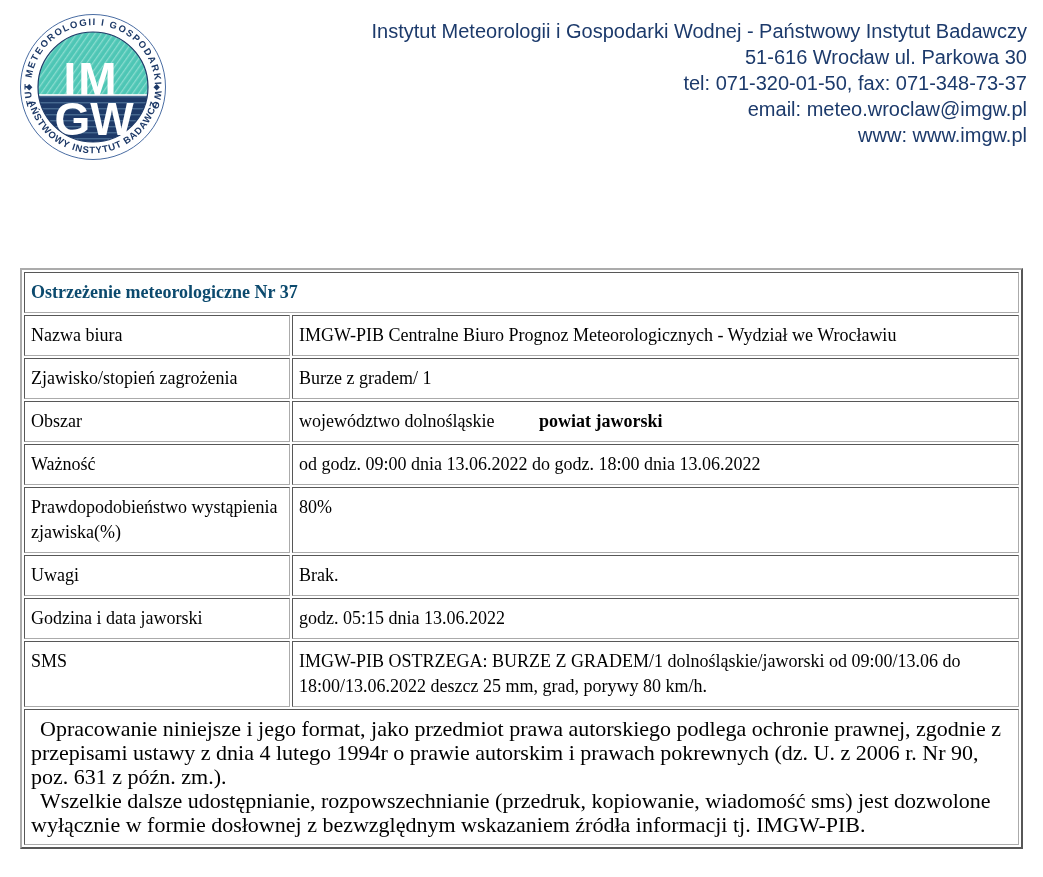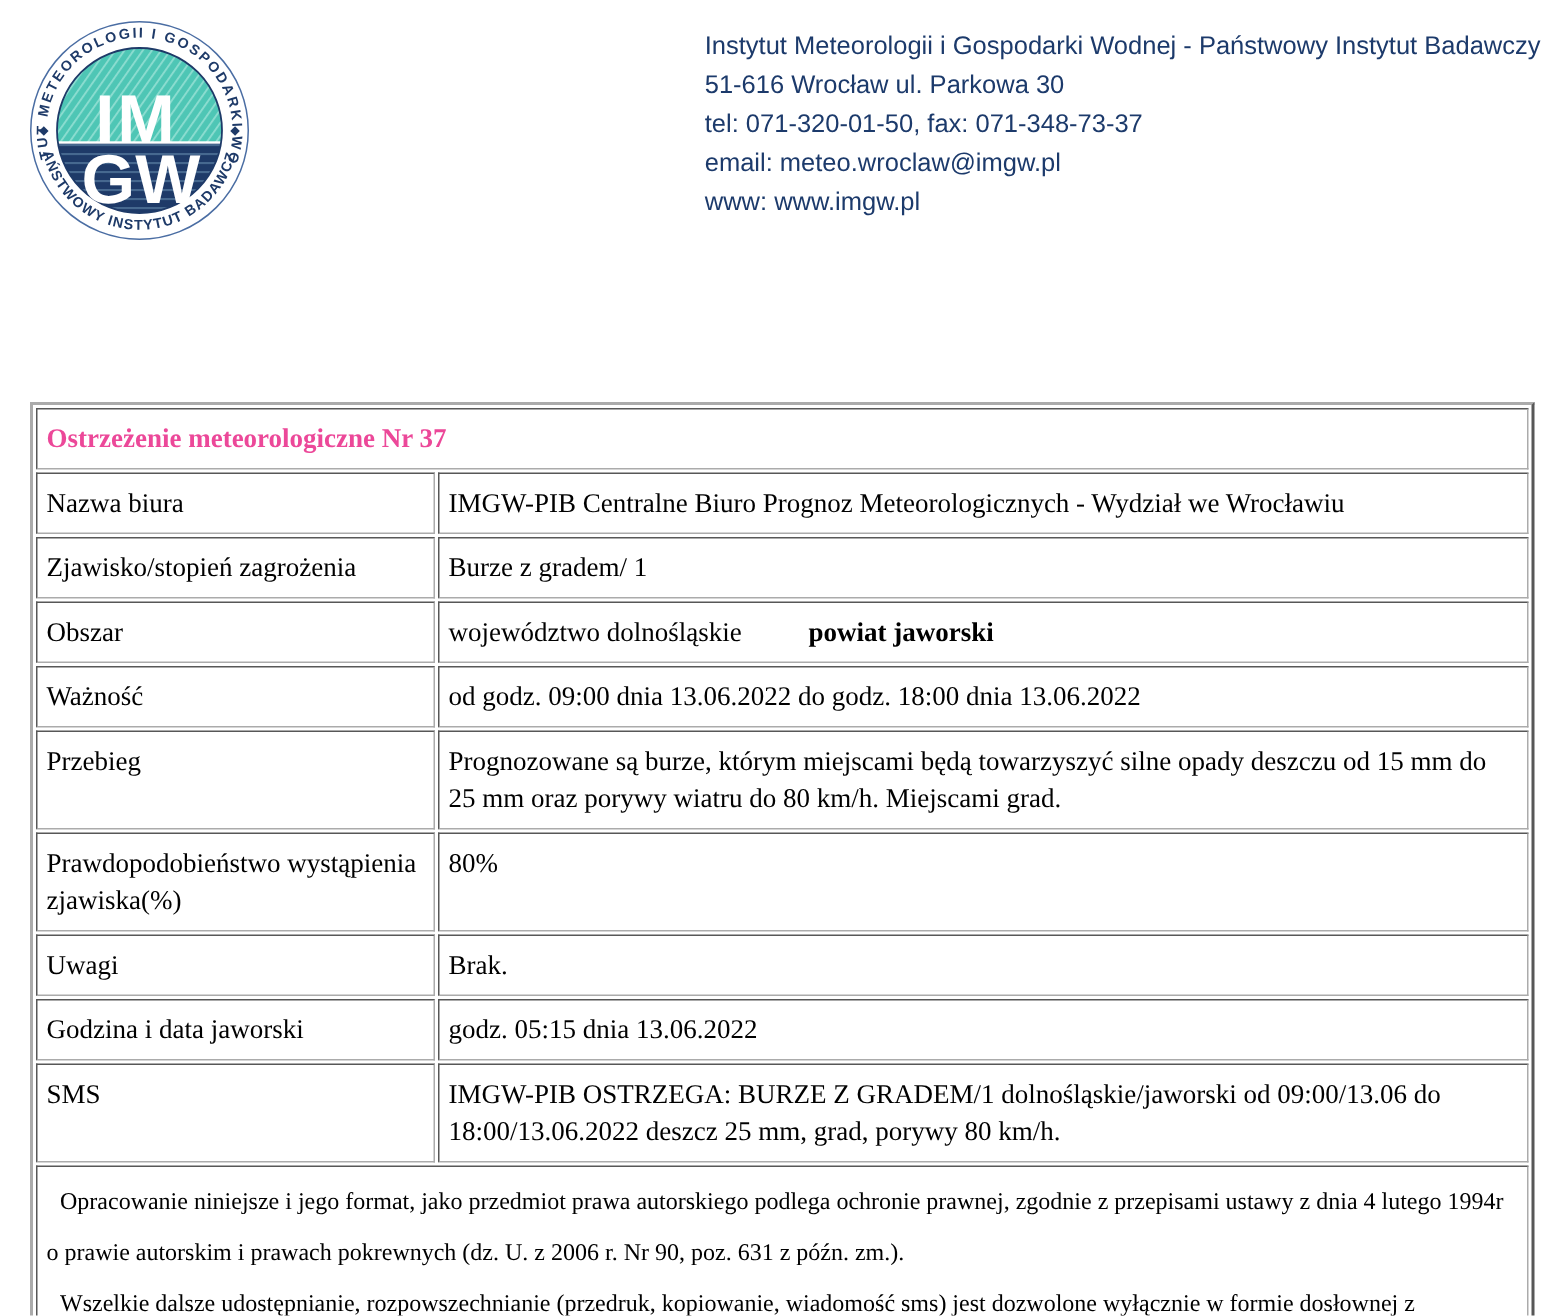--- a/index.html
+++ b/index.html
@@ -9,23 +9,23 @@
   }
   .page { width:1043px; height:877px; }
 
   
   .header {
     display:flex; justify-content:space-between; align-items:flex-start;
     padding:12px 16px 0 18px; height:164px; box-sizing:border-box;
   }
   .logo { flex:0 0 auto; }
   .org {
-    text-align:left; color:#1c3a6b;
+    text-align:right; color:#1c3a6b;
     font-family:"Liberation Sans", sans-serif;
-    font-size:17px; line-height:26px; padding-top:6px;
+    font-size:20px; line-height:26px; padding-top:6px;
   }
   .org .bold { font-weight:bold; }
 
   .ringtext {
     font-family:"Liberation Sans", sans-serif; font-weight:bold;
     font-size:9.5px; fill:#1e3a68;
   }
   .ringtext.top { letter-spacing:1.5px; }
   .ringtext.bottom { letter-spacing:0.8px; }
   .mono {
@@ -41,26 +41,26 @@
   }
   table.warning th, table.warning td {
     border:1px inset #ababab;
     font-size:18px; line-height:25px;
     padding:7px 6px; vertical-align:top; text-align:left;
     background:#ffffff;
   }
   table.warning th { width:252px; font-weight:normal; }
   td.title {
     text-align:center; font-weight:bold; font-size:21px;
-    color:#ec4899; padding:10px 6px;
+    color:#0c4a6e; padding:10px 6px;
   }
   td.value .b { font-weight:bold;margin-left:40px; }
   td.footnote { padding:4px 8px; }
   td.footnote p {
-    margin:0; font-size:16px; line-height:34px; text-indent:9px;
+    margin:0; font-size:22px; line-height:24px; text-indent:9px;
   }
 </style>
 </head>
 <body>
 
 <div class="page">
 
   <div class="header">
     <svg class="logo" width="150" height="150" viewBox="0 0 150 150" aria-hidden="true">
       <defs>
@@ -117,24 +117,20 @@
       </tr>
       <tr>
         <th>Obszar</th>
         <td class="value"><span>województwo dolnośląskie </span><span class="b">powiat jaworski</span></td>
       </tr>
       <tr>
         <th>Ważność</th>
         <td class="value">od godz. 09:00 dnia 13.06.2022 do godz. 18:00 dnia 13.06.2022</td>
       </tr>
       <tr>
-        <th>Przebieg</th>
-        <td class="value">Prognozowane są burze, którym miejscami będą towarzyszyć silne opady deszczu od 15 mm do 25 mm oraz porywy wiatru do 80 km/h. Miejscami grad.</td>
-      </tr>
-      <tr>
         <th>Prawdopodobieństwo wystąpienia zjawiska(%)</th>
         <td class="value">80%</td>
       </tr>
       <tr>
         <th>Uwagi</th>
         <td class="value">Brak.</td>
       </tr>
       <tr>
         <th>Godzina i data jaworski</th>
         <td class="value">godz. 05:15 dnia 13.06.2022</td>

